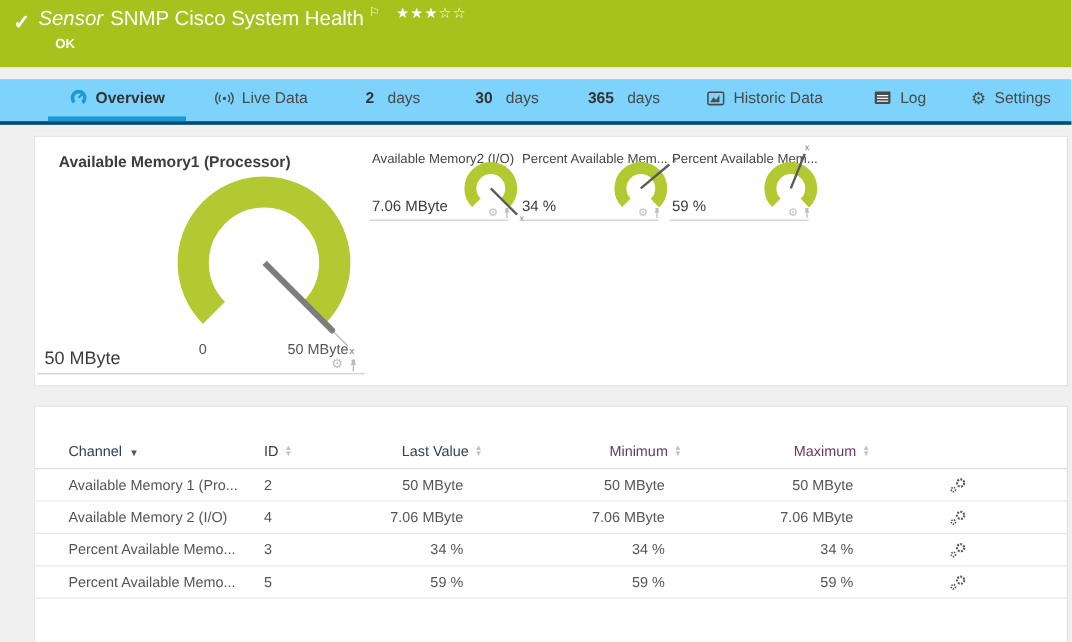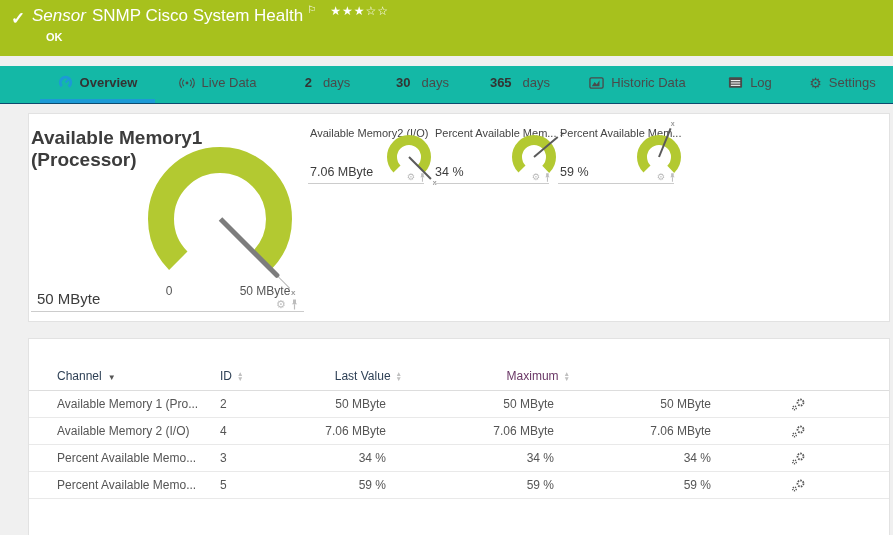--- a/index.html
+++ b/index.html
@@ -11,39 +11,39 @@
   .app-header { position:relative; height:56px; background:#a7c11d; color:#fff; }
   .hdr-check { position:absolute; left:11px; top:8px; font-size:17px; font-weight:bold; }
   .hdr-titlerow { position:absolute; left:32px; top:6px; white-space:nowrap; font-size:17px; }
   .hdr-kind { font-style:italic; margin-right:6px;margin-top:20px; }
   .hdr-flag { font-size:10px; vertical-align:top; position:relative; top:-2px; margin-left:4px; }
   .hdr-stars { font-size:12px; letter-spacing:1px; margin-left:14px; vertical-align:top; position:relative; top:-2px; }
   .hdr-ok { position:absolute; left:46px; top:31px; font-size:11px; font-weight:bold; }
 
   
   .tabgap { height:10px; background:#f0f0f0; }
-  .tabbar { display:flex; height:38px; background:#14b8a6; border-bottom:1px solid #0c4a6e; padding-left:40px; }
+  .tabbar { display:flex; height:38px; background:#7dd3fc; border-bottom:3px solid #0c4a6e; padding-left:40px; }
   .tab { display:flex; align-items:center; justify-content:center; gap:7px; font-size:13px;
          color:#4a4a4a; border-bottom:4px solid transparent; cursor:pointer; }
   .tab.active { color:#333; border-bottom-color:#1c9ad6; font-weight:bold; }
   .tab .num { font-weight:bold; color:#333; margin-right:4px; }
   .tab svg, .tab .gearglyph { flex:0 0 auto; }
   .gearglyph { font-size:14px; line-height:14px; color:#4a4a4a; }
   .t-overview{width:115px;} .t-live{width:125px;align-items:center;} .t-2d{width:95px;} .t-30d{width:95px;}
   .t-365d{width:100px;} .t-hist{width:135px;} .t-log{width:90px;} .t-set{width:95px;}
 
   
   .content { position:absolute; left:0; top:104px; right:0; bottom:0; }
   .panel { position:absolute; left:28px; width:862px; background:#fff; border:1px solid #e2e2e2; }
   .panel-gauges { top:9px; height:209px; }
   .panel-table { top:234px; height:210px; }
 
   
   .main-gauge { position:absolute; left:0; top:0; width:277px; height:209px; }
-  .mg-title { position:absolute; left:2px; top:13px; font-size:19px; font-weight:bold; color:#3c3c3c; }
+  .mg-title { position:absolute; left:20px; top:13px; font-size:13px; font-weight:bold; color:#3c3c3c; }
   .mg-svgwrap { position:absolute; left:91px; top:5px; width:200px; height:200px; }
   .needle { position:absolute; left:50%; bottom:50%; transform-origin:bottom center; transform:rotate(var(--deg)); }
   .needle-main { width:5px; margin-left:-2.5px; height:82px; background:#7d7d7d; border-radius:2px 2px 0 0; }
   .needle-main::after { content:''; position:absolute; top:-16px; left:2px; width:1px; height:16px; background:#b5b5b5; }
   .tipx { position:absolute; left:50%; top:-26px; transform:translateX(-50%) rotate(calc(-1 * var(--deg)));
           color:#9a9a9a; font-size:8px; font-weight:bold; }
   .needle-small { width:2px; margin-left:-1px; height:31px; background:#5a5a5a; }
   .needle-small .tipx { top:-9px; font-size:7px; }
   .mg-scale-min { position:absolute; left:124px; top:170px; width:32px; text-align:center; font-size:12px; color:#555; }
   .mg-scale-max { position:absolute; left:196px; top:170px; width:80px; text-align:center; font-size:12px; color:#555; }
@@ -254,20 +254,23 @@
         <div class="trow head">
           <div class="hcell hc-dark">
             <span>Channel</span><span class="sort-active">▼</span>
           </div>
           <div class="hcell hc-dark">
             <span>ID</span><span class="sort-both"><span>▲</span><span>▼</span></span>
           </div>
           <div class="hcell hc-dark hc-r h-last">
             <span>Last Value</span><span class="sort-both"><span>▲</span><span>▼</span></span>
           </div>
+          <div class="hcell hc-visited hc-r h-min">
+            <span>Minimum</span><span class="sort-both"><span>▲</span><span>▼</span></span>
+          </div>
           <div class="hcell hc-visited hc-r h-max">
             <span>Maximum</span><span class="sort-both"><span>▲</span><span>▼</span></span>
           </div>
           <div class="hcell"></div>
         </div>
 
         <div class="trow body">
           <div>Available Memory 1 (Pro...</div>
           <div>2</div>
           <div class="cell-r c-last">50 MByte</div>

